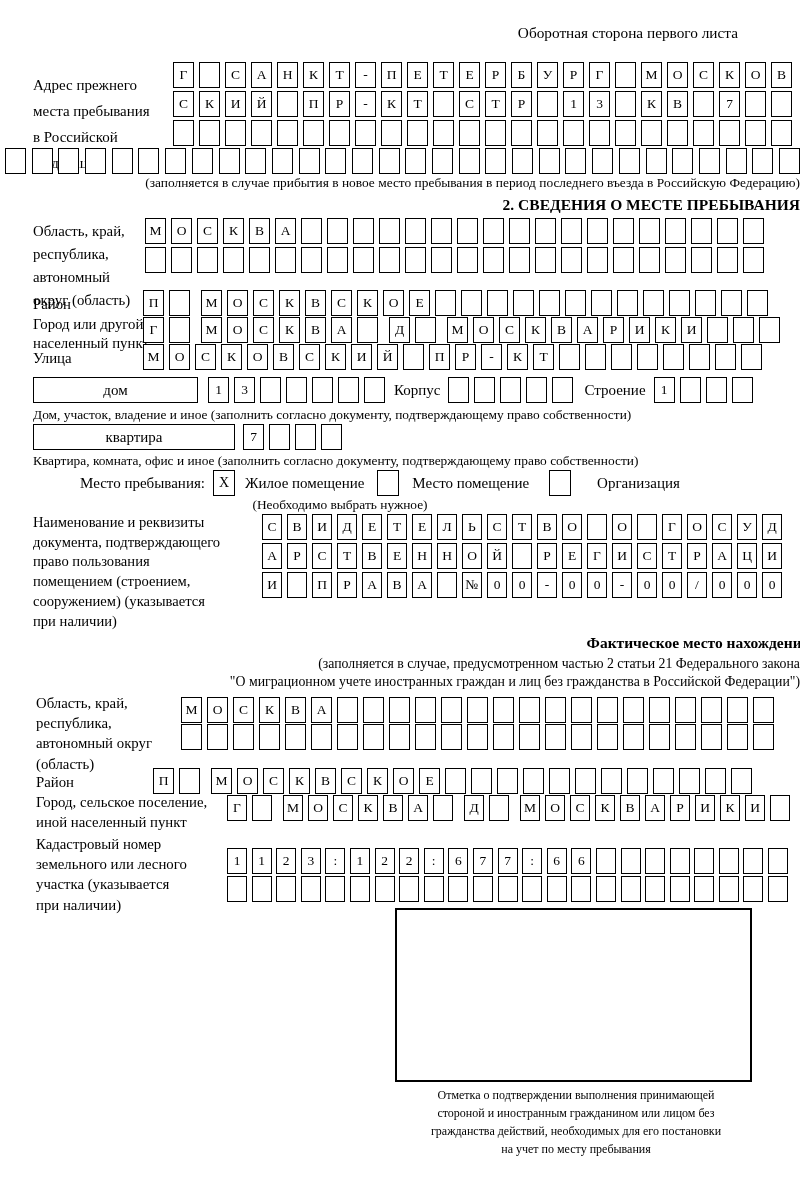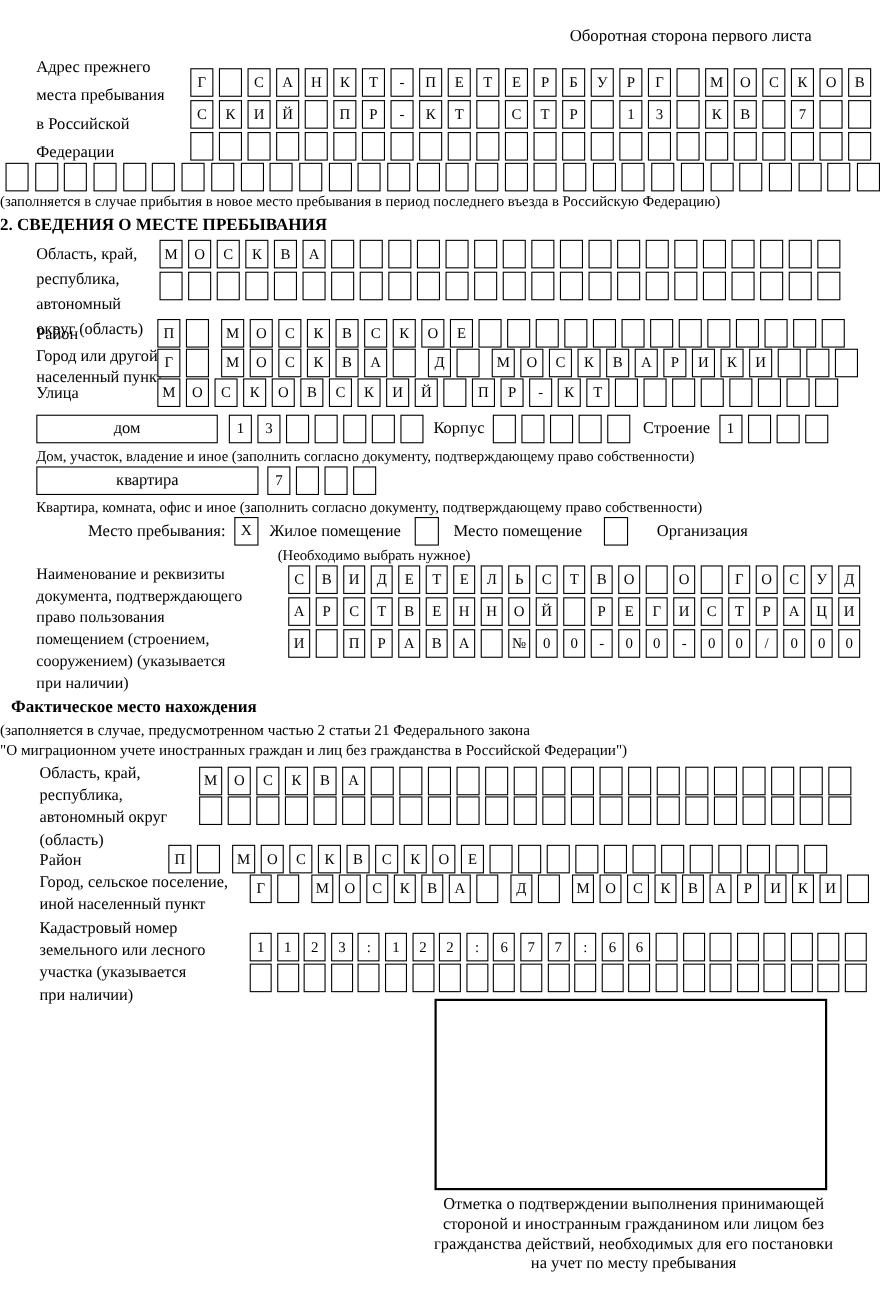--- a/index.html
+++ b/index.html
@@ -3,21 +3,21 @@
 <meta charset="utf-8">
 <style>
   html,body{margin:0;padding:0;background:#fff;}
   .page{position:relative;width:800px;height:1180px;background:#fff;color:#000;
         font-family:"Liberation Serif","DejaVu Serif",serif;overflow:hidden;}
   .abs{position:absolute;}
   .lbl{font-size:14.8px;line-height:20px;}
   .lbl-line{display:block;}
   .cap{font-size:13.4px;}
   .title{font-size:15.5px;font-weight:bold;}
-  .center{text-align:left;width:800px;left:0;}
+  .center{text-align:right;width:800px;left:0;}
   
   .cells{display:flex;align-items:flex-start;}
   .seg{display:flex;}
   .seg + .seg{margin-left:6px;}
   .cb{width:19px;height:24px;border:1.6px solid #000;margin-right:5px;flex:none;
       display:flex;align-items:center;justify-content:center;font-size:13.5px;background:#fff;}
   .tight .cb{width:18px;margin-right:5px;}
   .xtight .cb{width:18px;margin-right:4.6px;}
   .wide .cb{margin-right:5.7px;}
   .bigbox{border:1.6px solid #000;height:26px;display:flex;align-items:center;
@@ -31,21 +31,21 @@
   .doclbl{font-size:14.6px;line-height:19.7px;}
   .s3lbl{font-size:14.8px;line-height:20.2px;}
 </style>
 </head>
 <body>
 
 <div class="page">
 
   <div class="abs" style="top:24px;right:62px;font-size:15.3px;">Оборотная сторона первого листа</div>
 
-  <div class="abs s1lbl" style="left:33px;top:48px;">
+  <div class="abs s1lbl" style="left:33px;top:72px;">
     <span class="lbl-line">Адрес прежнего</span>
     <span class="lbl-line">места пребывания</span>
     <span class="lbl-line">в Российской</span>
     <span class="lbl-line">Федерации</span>
   </div>
   <div class="abs cells" style="left:173px;top:62px;">
       <span class="seg">
         <span class="cb">Г</span>
         <span class="cb"></span>
         <span class="cb">С</span>
@@ -661,20 +661,20 @@
         <span class="cb"></span>
         <span class="cb"></span>
         <span class="cb"></span>
         <span class="cb"></span>
         <span class="cb"></span>
         <span class="cb"></span>
       </span>
     </div>
 
   <div class="abs stamp" style="left:395px;top:908px;width:353px;height:170px;"></div>
-  <div class="abs" style="left:388px;top:1086px;width:376px;text-align:center;font-size:15px;line-height:18px;">
+  <div class="abs" style="left:388px;top:1086px;width:376px;text-align:center;font-size:12px;line-height:18px;">
     <span class="lbl-line">Отметка о подтверждении выполнения принимающей</span>
     <span class="lbl-line">стороной и иностранным гражданином или лицом без</span>
     <span class="lbl-line">гражданства действий, необходимых для его постановки</span>
     <span class="lbl-line">на учет по месту пребывания</span>
   </div>
 
 </div>
 
 </body></html>

